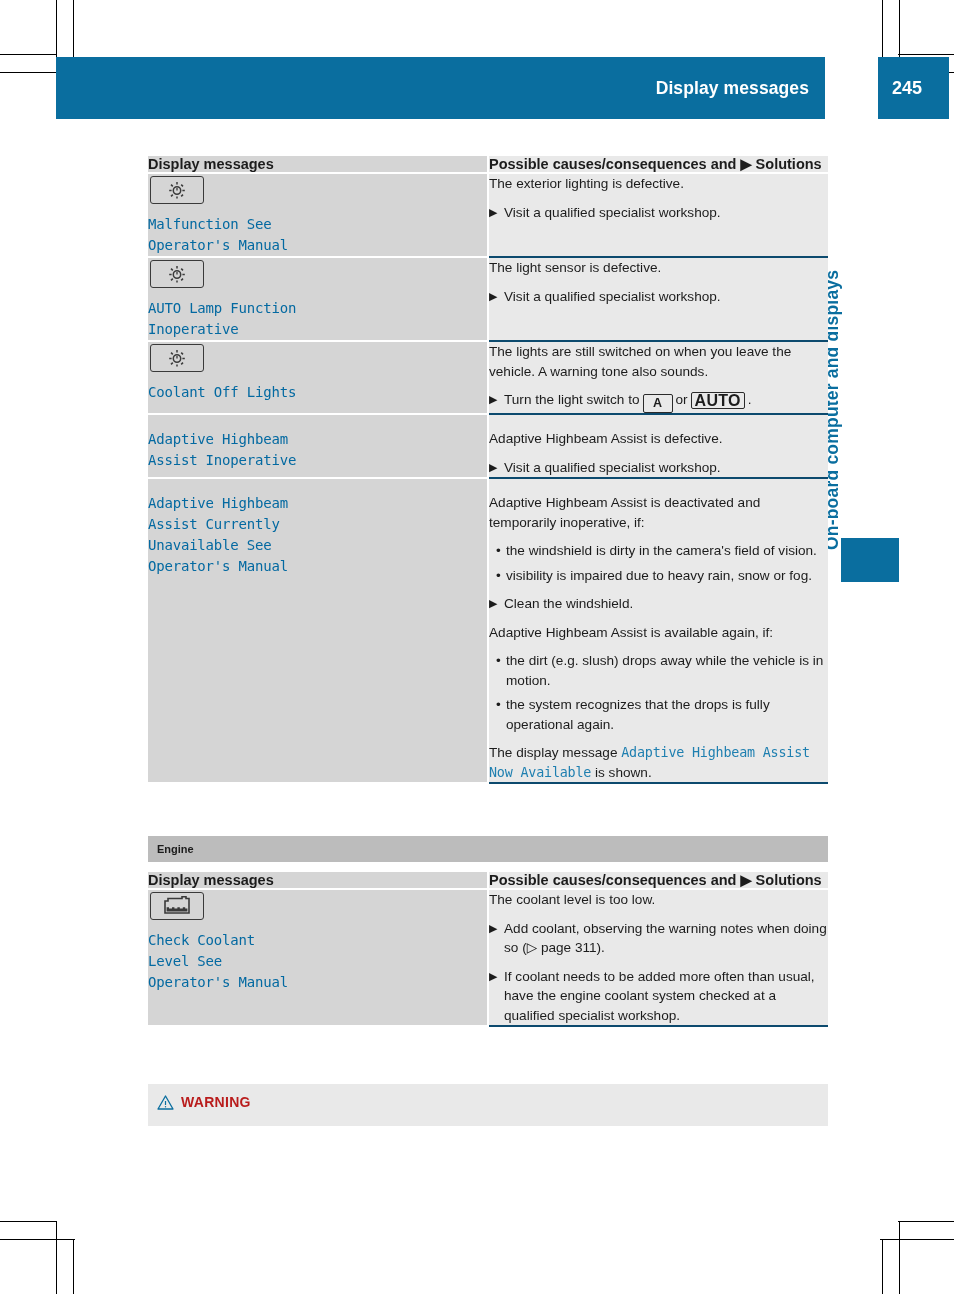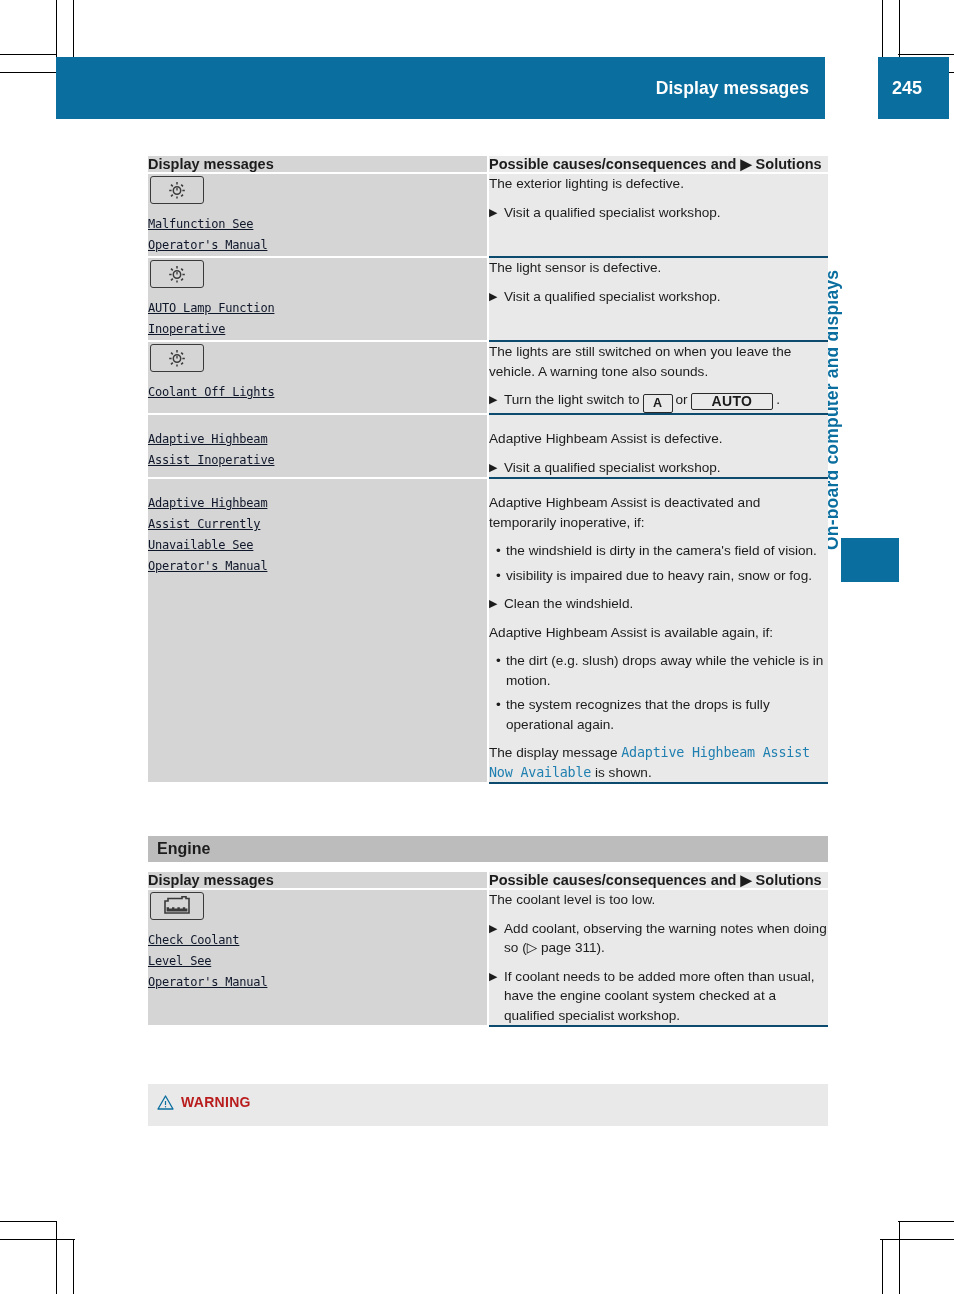--- a/index.html
+++ b/index.html
@@ -133,35 +133,34 @@
     position: absolute;
     left: 148px;
     top: 836px;
     width: 680px;
     height: 26px;
     background: #bcbcbc;
     display: flex;
     align-items: center;
   }
   .section-band span {
-    font-size: 16px;
+    font-size: 11px;
     font-weight: bold;
     color: #1c1c1c;
     padding-left: 9px;
   }
 
   
   .msg {
     font-family: "DejaVu Sans Mono", monospace;
-    color: #0f172a;
-    font-size: 12px;
+    color: #0369a1;
+    font-size: 14px;
     line-height: 21px;
     white-space: pre-line;
     letter-spacing: -0.2px;
-    text-decoration: underline;
   }
   .msg-inline {
     font-family: "DejaVu Sans Mono", monospace;
     color: #1e7fb0;
     font-size: 13.4px;
     letter-spacing: -0.2px;
   }
 
   
   .icon-box {
@@ -231,24 +230,24 @@
     color: #1c1c1c;
   }
   .glyph-a {
     width: 28px;
     height: 17px;
     line-height: 17px;
     font-size: 12.5px;
     margin: 0 3px;
   }
   .glyph-auto {
-    padding: 0 20px;
+    padding: 0 3px;
     height: 15px;
     line-height: 15px;
-    font-size: 14px;
+    font-size: 16px;
     letter-spacing: 0.3px;
     margin: 0 3px;
     vertical-align: -2px;
   }
 
   
   .warning-box {
     position: absolute;
     left: 148px;
     top: 1084px;

